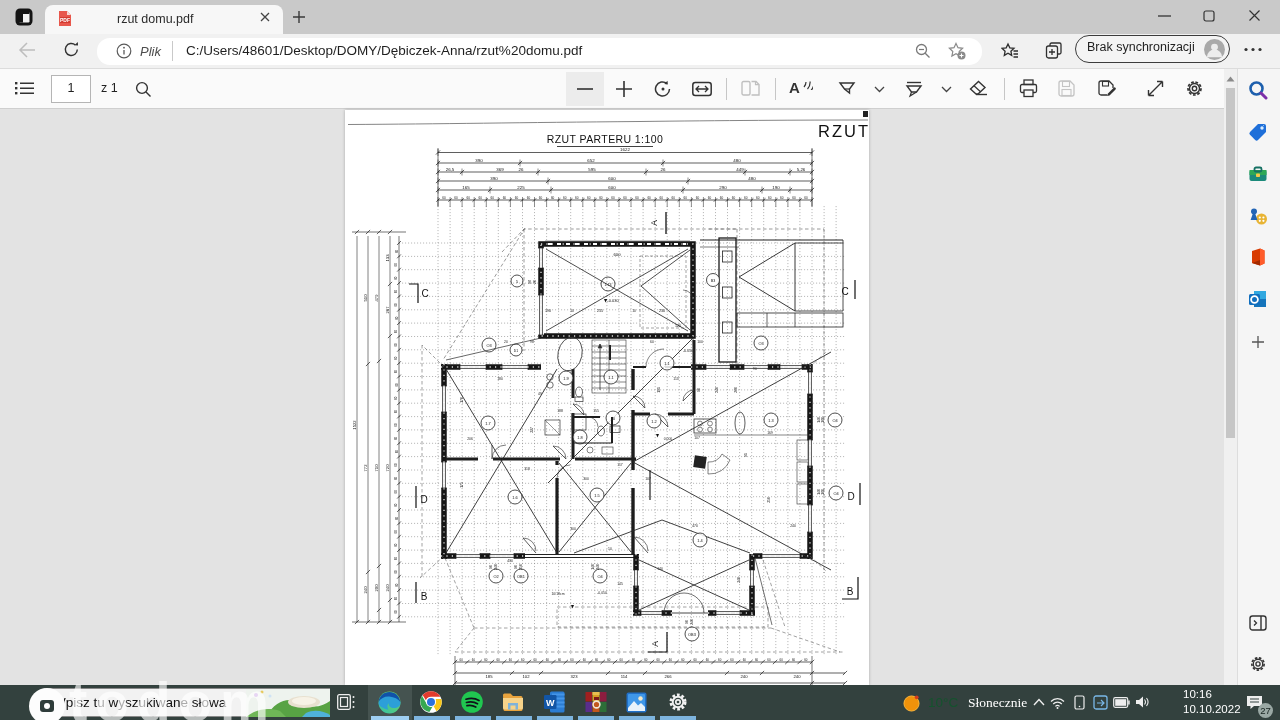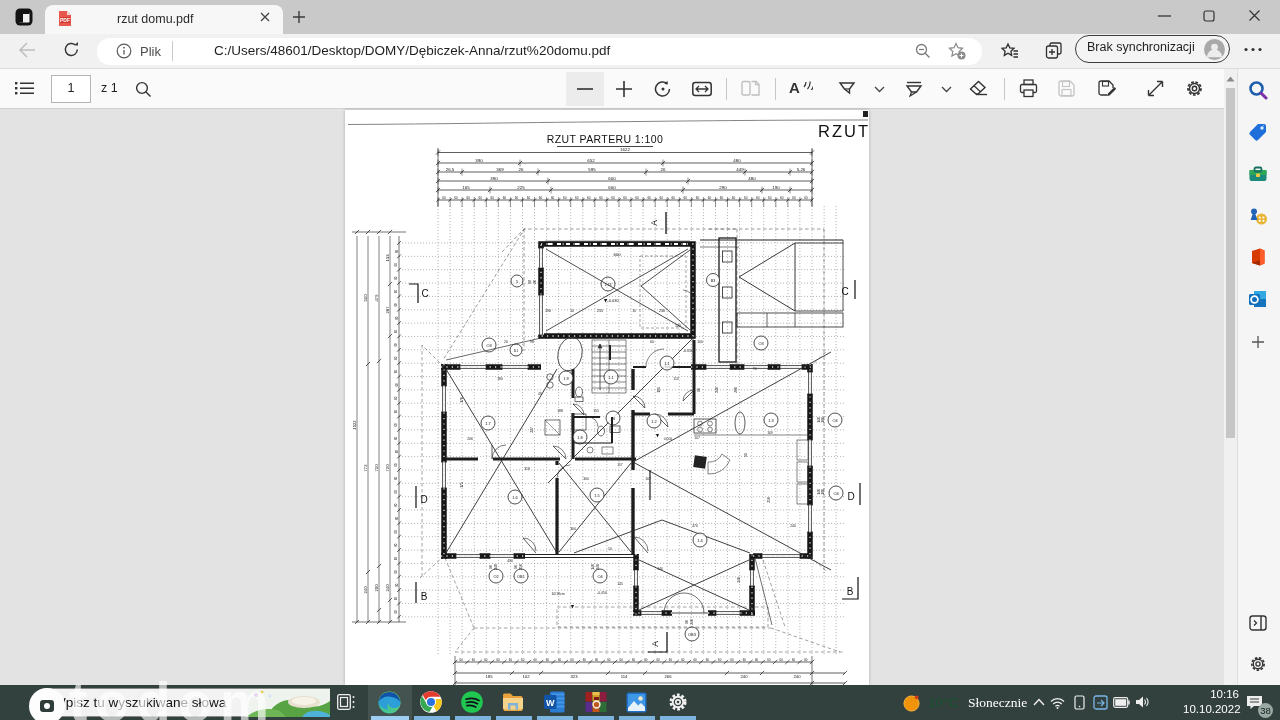--- a/index.html
+++ b/index.html
@@ -62,25 +62,25 @@
   </svg>
 
 <div class="abs" style="left:97px;top:38px;width:885px;height:27px;background:#ffffff;border-radius:13px;"></div>
 
 <svg class="abs" style="left:116px;top:43px;" width="16" height="16" viewBox="0 0 16 16">
     <circle cx="8" cy="8" r="6.8" fill="none" stroke="#5a5a5a" stroke-width="1.2"></circle>
     <path d="M8 7 V11.4" stroke="#5a5a5a" stroke-width="1.3"></path>
     <circle cx="8" cy="4.7" r="0.9" fill="#5a5a5a"></circle>
   </svg>
 
-<div class="abs" style="left:140px;top:44px;font-size:13px;color:#4d4d4d;">Plik</div>
+<div class="abs" style="left:140px;top:44px;font-size:13px;color:#4d4d4d;font-style:italic;">Plik</div>
 
 <div class="abs" style="left:172px;top:41px;width:1px;height:20px;background:#c9c9c9;"></div>
 
-<div class="abs" style="left:186px;top:43px;font-size:13.5px;color:#1f1f1f;margin-left:28px;">C:/Users/48601/Desktop/DOMY/Dębiczek-Anna/rzut%20domu.pdf</div>
+<div class="abs" style="left:186px;top:43px;font-size:13.5px;color:#1f1f1f;">C:/Users/48601/Desktop/DOMY/Dębiczek-Anna/rzut%20domu.pdf</div>
 
 <svg class="abs" style="left:915px;top:43px;" width="16" height="16" viewBox="0 0 16 16">
     <circle cx="6.5" cy="6.5" r="5" fill="none" stroke="#7a7a7a" stroke-width="1.3"></circle>
     <path d="M10.2 10.2 L14.5 14.5" stroke="#7a7a7a" stroke-width="1.3"></path>
     <path d="M4 6.5 H9" stroke="#7a7a7a" stroke-width="1.2"></path>
   </svg>
 
 <svg class="abs" style="left:948px;top:42px;" width="18" height="18" viewBox="0 0 18 18">
     <path d="M8 1.5 l2 4.2 4.6 0.6 -3.4 3.2 0.9 4.6 -4.1 -2.3 -4.1 2.3 0.9 -4.6 -3.4 -3.2 4.6 -0.6 z" fill="none" stroke="#8a8a8a" stroke-width="1.2"></path>
     <circle cx="13.5" cy="13.5" r="4" fill="#8a8a8a"></circle>
@@ -1361,28 +1361,28 @@
     <rect x="15.2" y="3.5" width="1.5" height="4" fill="#eee"></rect>
   </svg>
 
 <svg class="abs" style="left:1135px;top:695px;" width="14" height="14" viewBox="0 0 14 14">
     <path d="M1 5 h3 l4 -3.5 v11 L4 9 H1 z" fill="#eee"></path>
     <path d="M9.5 4.5 a4 4 0 0 1 0 5 M11.5 3 a6.5 6.5 0 0 1 0 8" stroke="#eee" stroke-width="1.1" fill="none"></path>
   </svg>
 
 <div class="abs" style="left:1154px;top:696px;font-size:12px;color:#fff;margin-top:42px;">POL</div>
 
-<div class="abs" style="left:1183px;top:687px;width:56px;text-align:right;font-size:11.5px;color:#fff;line-height:15px;">10:16<br>10.10.2022</div>
+<div class="abs" style="left:1183px;top:687px;width:56px;text-align:left;font-size:11.5px;color:#fff;line-height:15px;">10:16<br>10.10.2022</div>
 
 <svg class="abs" style="left:1246px;top:694px;" width="17" height="16" viewBox="0 0 17 16">
     <path d="M1 2 h15 v10 h-8 l-3.5 3 v-3 H1 z" fill="#eee"></path>
     <path d="M4 5 h9 M4 8 h9" stroke="#33413e" stroke-width="1.1"></path>
   </svg>
 
-<div class="abs" style="left:1258px;top:703px;width:15px;height:15px;border-radius:50%;background:#9aa8a4;color:#16221f;font-size:9.5px;text-align:center;line-height:15px;">38</div>
+<div class="abs" style="left:1258px;top:703px;width:15px;height:15px;border-radius:50%;background:#9aa8a4;color:#16221f;font-size:9.5px;text-align:center;line-height:15px;">27</div>
 
 <div class="abs" style="left:29px;top:688px;width:36px;height:36px;border-radius:50%;background:#fdfdfd;"></div>
 <svg class="abs" style="left:38px;top:697px;" width="18" height="18" viewBox="0 0 18 18">
     <rect x="2" y="3" width="14" height="12" rx="3" fill="#2e3c3a"></rect>
     <circle cx="9" cy="9" r="3" fill="#fdfdfd"></circle>
   </svg>
 
 <div class="abs" style="left:69px;top:670px;font-size:55px;font-weight:bold;color:rgba(255,255,255,0.65);letter-spacing:8px;">todom</div>
 
 </body></html>

